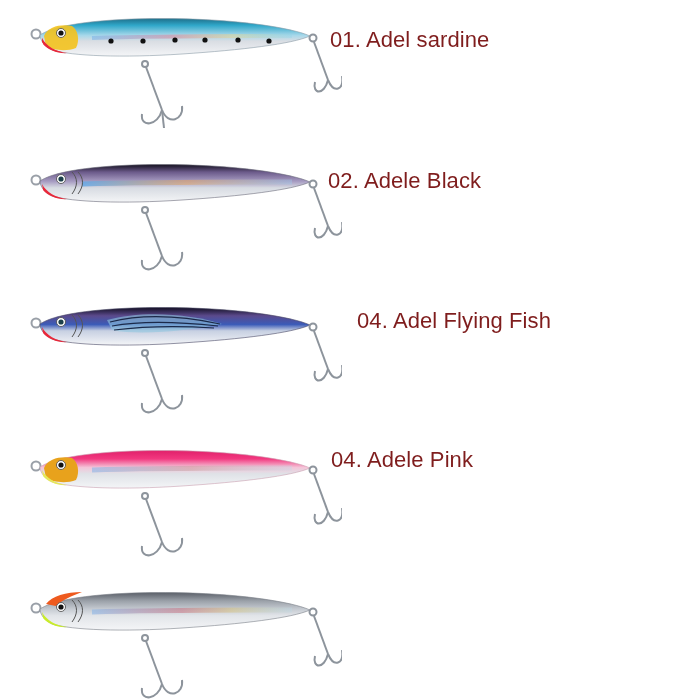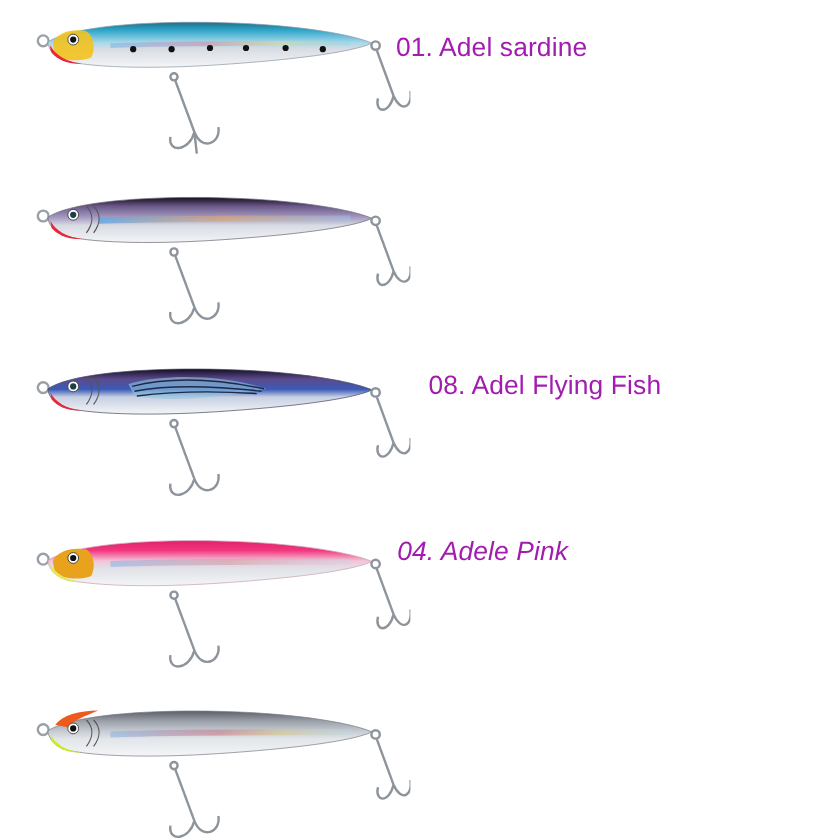--- a/index.html
+++ b/index.html
@@ -1,19 +1,19 @@
 <!DOCTYPE html>
 <html><head>
 <meta charset="utf-8">
 <style>
   html, body { margin:0; padding:0; background:#ffffff; }
   body { width:700px; height:700px; position:relative; overflow:hidden; font-family:"Liberation Sans", sans-serif; }
   .row { position:absolute; left:0; width:700px; height:140px; }
   .lure { position:absolute; left:22px; top:0; width:320px; height:140px; }
-  .label { position:absolute; font-size:22px; color:#a21caf; white-space:nowrap; letter-spacing:0.1px; }
+  .label { position:absolute; font-size:22px; color:#7f1d1d; white-space:nowrap; letter-spacing:0.1px; }
   .label.small { font-size:19.5px; }
 </style>
 </head>
 <body>
 
 <div class="row" style="top:10px;">
   <svg class="lure" viewBox="0 0 320 140">
     <defs>
       <linearGradient id="b1" x1="0" y1="0" x2="0" y2="1">
         <stop offset="0" stop-color="#1f6f8a"></stop>
@@ -98,20 +98,21 @@
       <path d="M140,106 C136,122 118,124 120,110"></path>
       <path d="M140,106 C146,122 162,116 160,102"></path>
     </g>
     <g stroke="#8d949c" stroke-width="2" fill="none">
       <circle cx="291" cy="34" r="3.5"></circle>
       <line x1="292" y1="38" x2="306" y2="76"></line>
       <path d="M306,76 C302,92 290,90 293,78"></path>
       <path d="M306,76 C312,90 322,86 320,72"></path>
     </g>
   </svg>
+  <div class="label" style="left:328px; top:18px;">02. Adele Black</div>
 </div>
 
 <div class="row" style="top:290px;">
   <svg class="lure" viewBox="0 0 320 140">
     <defs>
       <linearGradient id="b3" x1="0" y1="0" x2="0" y2="1">
         <stop offset="0" stop-color="#120e22"></stop>
         <stop offset="0.22" stop-color="#5b4a8c"></stop>
         <stop offset="0.45" stop-color="#3b5bb8"></stop>
         <stop offset="0.62" stop-color="#c7d0e2"></stop>
@@ -138,21 +139,21 @@
       <path d="M140,109 C136,125 118,127 120,113"></path>
       <path d="M140,109 C146,125 162,119 160,105"></path>
     </g>
     <g stroke="#8d949c" stroke-width="2" fill="none">
       <circle cx="291" cy="37" r="3.5"></circle>
       <line x1="292" y1="41" x2="306" y2="79"></line>
       <path d="M306,79 C302,95 290,93 293,81"></path>
       <path d="M306,79 C312,93 322,89 320,75"></path>
     </g>
   </svg>
-  <div class="label" style="left:357px; top:18px;">08. Adel Flying Fish</div>
+  <div class="label" style="left:357px; top:18px;">04. Adel Flying Fish</div>
 </div>
 
 <div class="row" style="top:430px;">
   <svg class="lure" viewBox="0 0 320 140">
     <defs>
       <linearGradient id="b4" x1="0" y1="0" x2="0" y2="1">
         <stop offset="0" stop-color="#e0206a"></stop>
         <stop offset="0.22" stop-color="#f2387f"></stop>
         <stop offset="0.45" stop-color="#f4c4d8"></stop>
         <stop offset="0.62" stop-color="#dfe2e7"></stop>
@@ -177,21 +178,21 @@
       <path d="M140,112 C136,128 118,130 120,116"></path>
       <path d="M140,112 C146,128 162,122 160,108"></path>
     </g>
     <g stroke="#8d949c" stroke-width="2" fill="none">
       <circle cx="291" cy="40" r="3.5"></circle>
       <line x1="292" y1="44" x2="306" y2="82"></line>
       <path d="M306,82 C302,98 290,96 293,84"></path>
       <path d="M306,82 C312,96 322,92 320,78"></path>
     </g>
   </svg>
-  <div class="label" style="left:331px; top:17px;font-style:italic;">04. Adele Pink</div>
+  <div class="label" style="left:331px; top:17px;">04. Adele Pink</div>
 </div>
 
 <div class="row" style="top:570px;">
   <svg class="lure" viewBox="0 0 320 140">
     <defs>
       <linearGradient id="b5" x1="0" y1="0" x2="0" y2="1">
         <stop offset="0" stop-color="#5a5f68"></stop>
         <stop offset="0.22" stop-color="#9aa0a8"></stop>
         <stop offset="0.45" stop-color="#c7ccd3"></stop>
         <stop offset="0.62" stop-color="#e2e5e9"></stop>

